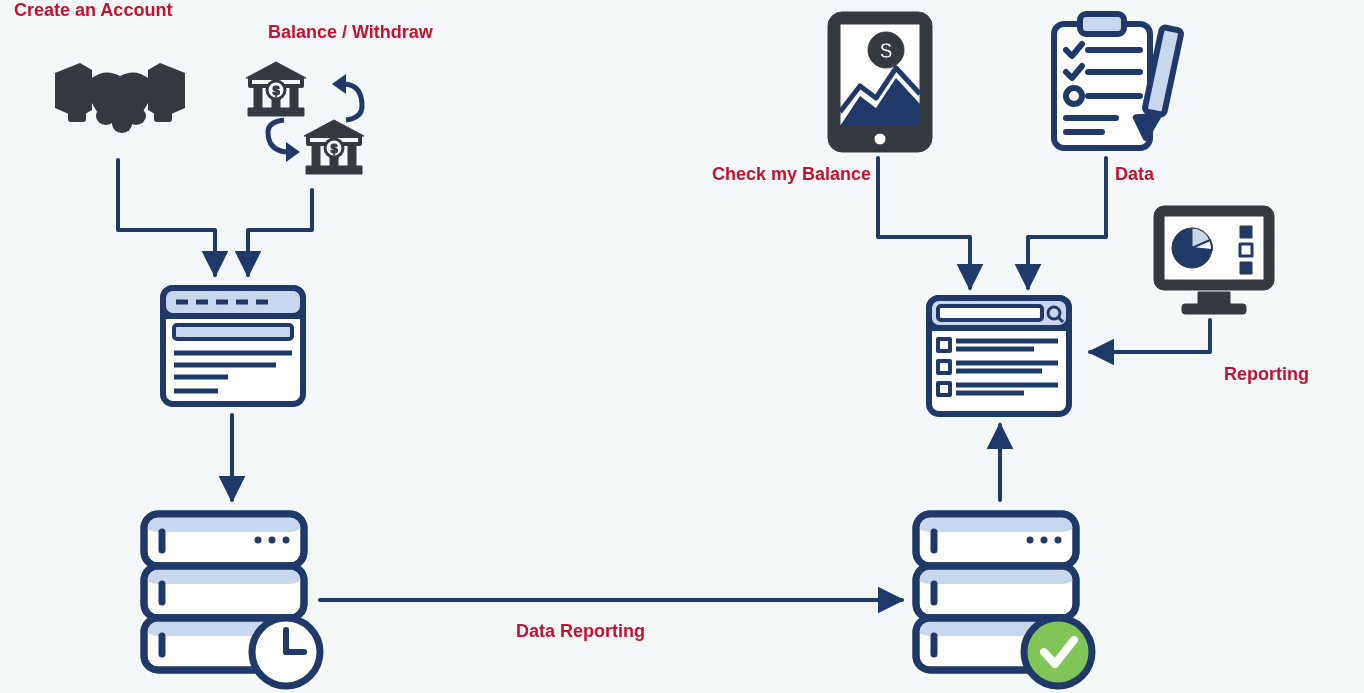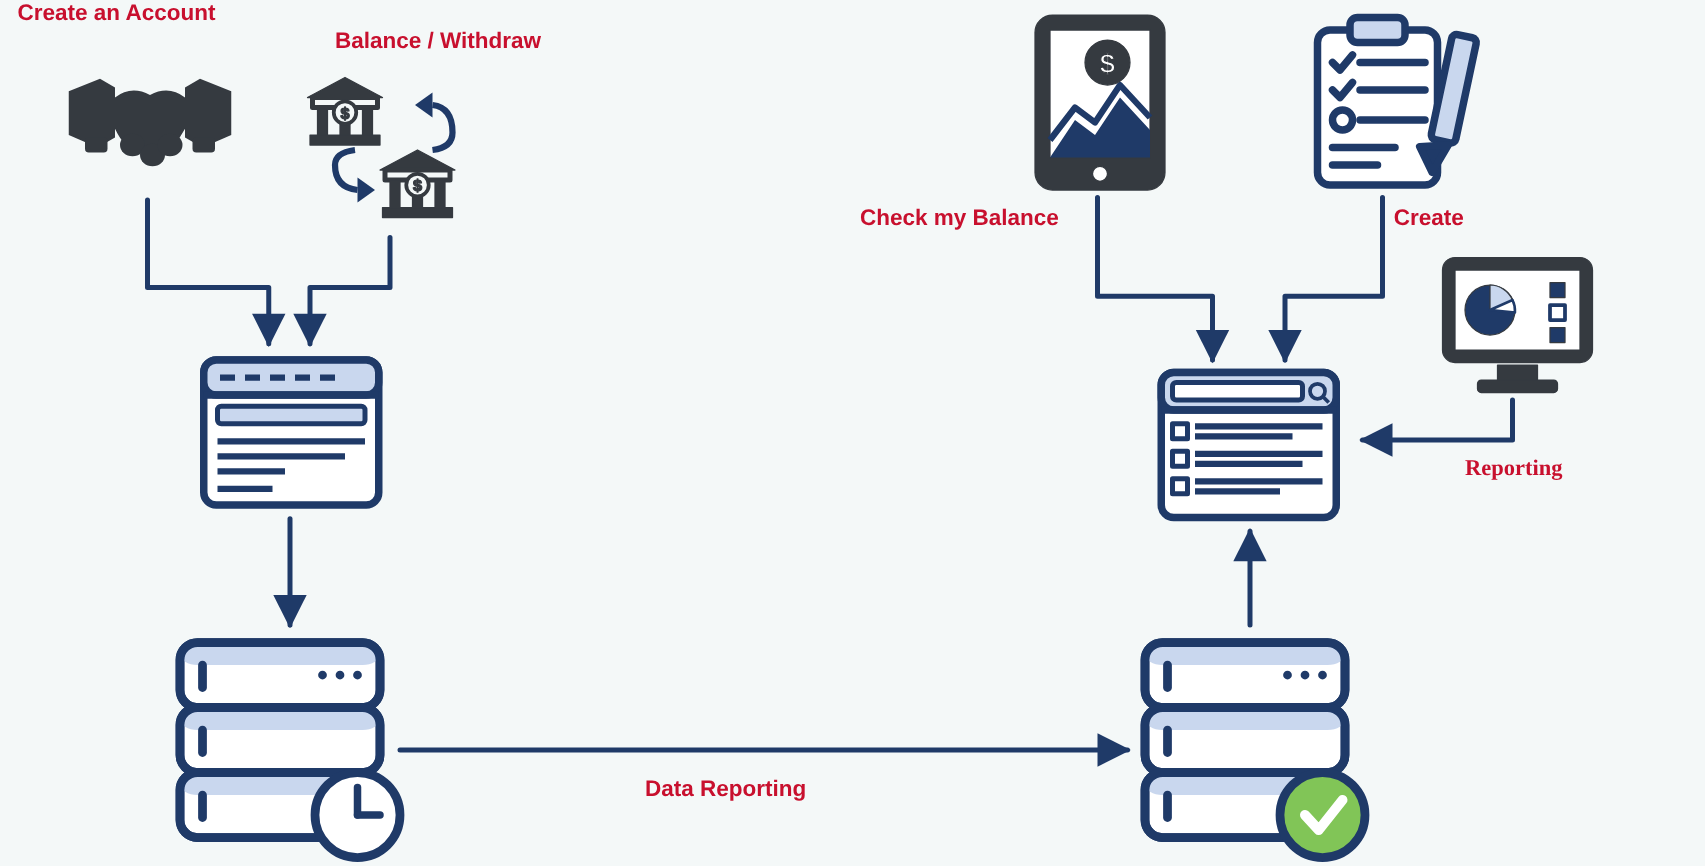--- a/index.html
+++ b/index.html
@@ -18,23 +18,23 @@
     white-space:nowrap;
   }
   .node{position:absolute;}
   svg{display:block;}
 </style>
 </head>
 <body>
 
 <div class="label" style="left:14px; top:0;">Create an Account</div>
 <div class="label" style="left:268px;top:22px;">Balance / Withdraw</div>
-<div class="label" style="left:688px;top:164px;text-align:right;">Check my Balance</div>
-<div class="label" style="left:1115px;top:164px;">Create</div>
-<div class="label" style="left:1172px;top:364px;font-family:Liberation Serif, serif;">Reporting</div>
+<div class="label" style="left:712px;top:164px;text-align:right;">Check my Balance</div>
+<div class="label" style="left:1115px;top:164px;">Data</div>
+<div class="label" style="left:1224px;top:364px;">Reporting</div>
 <div class="label" style="left:516px;top:621px;">Data Reporting</div>
 
 <svg class="node" style="left:0;top:0" width="1364" height="693" viewBox="0 0 1364 693">
   <defs>
     <marker id="ah" viewBox="0 0 12 12" refX="10" refY="6" markerWidth="8" markerHeight="8" orient="auto-start-reverse">
       <path d="M1 1 L11 6 L1 11 Z" fill="#1f3a68"></path>
     </marker>
   </defs>
   <g fill="none" stroke="#1f3a68" stroke-width="4" stroke-linecap="round" stroke-linejoin="round">
 

